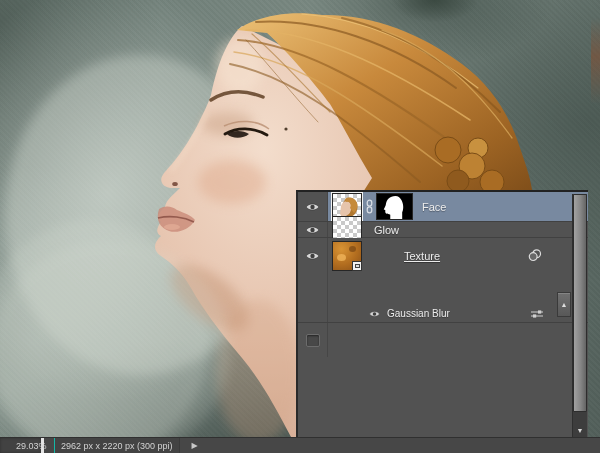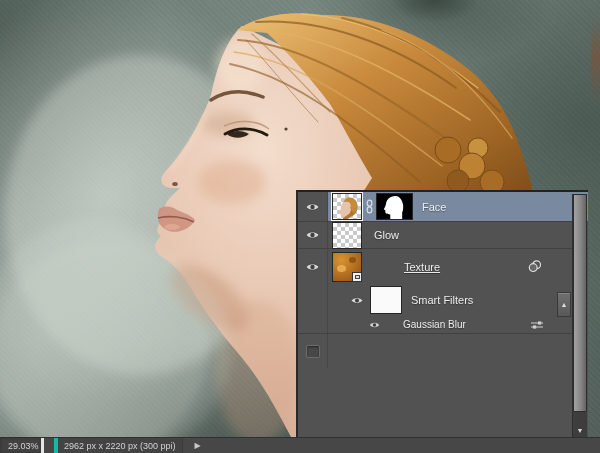--- a/index.html
+++ b/index.html
@@ -26,21 +26,21 @@
     background:linear-gradient(rgba(126,74,46,0),rgba(134,78,48,.55) 45%,rgba(126,74,46,0));}
   .photo-svg{position:absolute;left:0;top:0;}
 
   
   .panel{position:absolute;left:296px;top:190px;width:292px;height:247px;
     background:#525252;border-top:2px solid #222;border-left:2px solid #2a2a2a;
     font-size:11px;color:#ececec;}
   .rows{position:absolute;left:0;top:0;right:0;bottom:0;display:flex;flex-direction:column;}
   .row{display:flex;align-items:stretch;background:#525252;border-bottom:1px solid #414141;flex:none;}
   .row.nosep{border-bottom:none;}
-  .h30{height:30px}.h31{height:27px}.h37{height:37px}.h35{height:35px}
+  .h30{height:30px}.h31{height:16px}.h37{height:37px}.h35{height:35px}
   .h32{height:32px}.h18{height:18px}.h34{height:34px}
   .eyecell{width:30px;flex:none;border-right:1px solid #464646;
     display:flex;align-items:center;justify-content:center;}
   .rcontent{flex:1;display:flex;align-items:center;padding-left:4px;padding-right:20px;min-width:0;}
   .sel .rcontent{background:#7889a0;}
   .lname{margin-left:9px;white-space:nowrap;text-shadow:0 1px 1px rgba(0,0,0,.35);}
   .lname.ital{font-style:italic;}
   .lname.undl{text-decoration:underline;margin-left:42px;}
   .thumb{flex:none;border:1px solid #262626;}
   .checker{background-color:#fff;background-image:conic-gradient(#c9c9c9 25%,#fff 0 50%,#c9c9c9 0 75%,#fff 0);
@@ -76,24 +76,24 @@
     align-items:center;justify-content:center;color:#d6d6d6;font-size:7px;}
   .sup{position:absolute;right:17px;top:100px;width:14px;height:25px;
     background:linear-gradient(#707070,#585858);border:1px solid #3a3a3a;
     display:flex;align-items:center;justify-content:center;color:#ddd;font-size:7px;
     box-shadow:inset 0 1px 0 rgba(255,255,255,.15);}
 
   
   .statusbar{position:absolute;left:0;top:437px;width:600px;height:16px;background:#474747;
     border-top:1px solid #303030;display:flex;align-items:center;
     font-size:9px;color:#d2d2d2;}
-  .zoomfield{width:44px;padding-left:8px;align-self:stretch;display:flex;align-items:center;
+  .zoomfield{width:44px;padding-left:16px;align-self:stretch;display:flex;align-items:center;
     background:#424242;border-right:3px solid #e5e5e5;box-shadow:inset 0 0 3px rgba(0,0,0,.3);}
   .docinfo{margin-left:10px;padding:0 6px;align-self:stretch;display:flex;align-items:center;
-    background:#434343;border-left:4px solid #14b8a6;border-right:1px solid #3a3a3a;}
+    background:#434343;border-left:1px solid #14b8a6;border-right:1px solid #3a3a3a;}
   .smenu{margin-left:12px;font-size:8px;color:#c8c8c8;}
 </style>
 </head>
 <body>
 
 <div class="stage">
 
   <div class="canvas">
     <div class="blob-top"></div>
     <div class="edge-brown"></div>
@@ -260,42 +260,32 @@
             <svg width="14" height="13" viewBox="0 0 14 13">
               <circle cx="8.6" cy="4.8" r="3.9" fill="none" stroke="#dcdcdc" stroke-width="1.2"></circle>
               <circle cx="5.2" cy="7.6" r="3.9" fill="#686868" stroke="#dcdcdc" stroke-width="1.2"></circle>
             </svg>
           </span>
         </div>
       </div>
 
       <div class="row h32 nosep">
         <div class="eyecell"></div>
-        <div class="rcontent" style="padding-left:22px;">
-          <span style="display:flex;margin-right:6px;">
-            <svg width="14" height="9" viewBox="0 0 16 11">
-              <path d="M1,5.5 C4,1 12,1 15,5.5 C12,10 4,10 1,5.5 Z" fill="#d6d6d6" stroke="#383838" stroke-width="0.7"></path>
-              <circle cx="8" cy="5.5" r="2.4" fill="#3e3e3e"></circle>
-            </svg>
-          </span>
-          <div class="thumb whitethumb" style="width:32px;height:28px;"></div>
-          <span class="lname">Smart Filters</span>
-        </div>
       </div>
 
       <div class="row h18">
         <div class="eyecell"></div>
         <div class="rcontent" style="padding-left:40px;font-size:10px;">
           <span style="display:flex;margin-right:5px;">
             <svg width="13" height="8" viewBox="0 0 16 11">
               <path d="M1,5.5 C4,1 12,1 15,5.5 C12,10 4,10 1,5.5 Z" fill="#d6d6d6" stroke="#383838" stroke-width="0.7"></path>
               <circle cx="8" cy="5.5" r="2.4" fill="#3e3e3e"></circle>
             </svg>
           </span>
-          <span class="lname" style="margin-left:17px;">Gaussian Blur</span>
+          <span class="lname" style="margin-left:1px;">Gaussian Blur</span>
           <span class="rt-icon" style="margin-right:24px;">
             <svg width="14" height="10" viewBox="0 0 14 10">
               <line x1="1" y1="3" x2="13" y2="3" stroke="#d0d0d0" stroke-width="1"></line>
               <line x1="1" y1="7" x2="13" y2="7" stroke="#d0d0d0" stroke-width="1"></line>
               <rect x="8" y="1.4" width="3.2" height="3.2" fill="#d0d0d0"></rect>
               <rect x="3" y="5.4" width="3.2" height="3.2" fill="#d0d0d0"></rect>
             </svg>
           </span>
         </div>
       </div>

